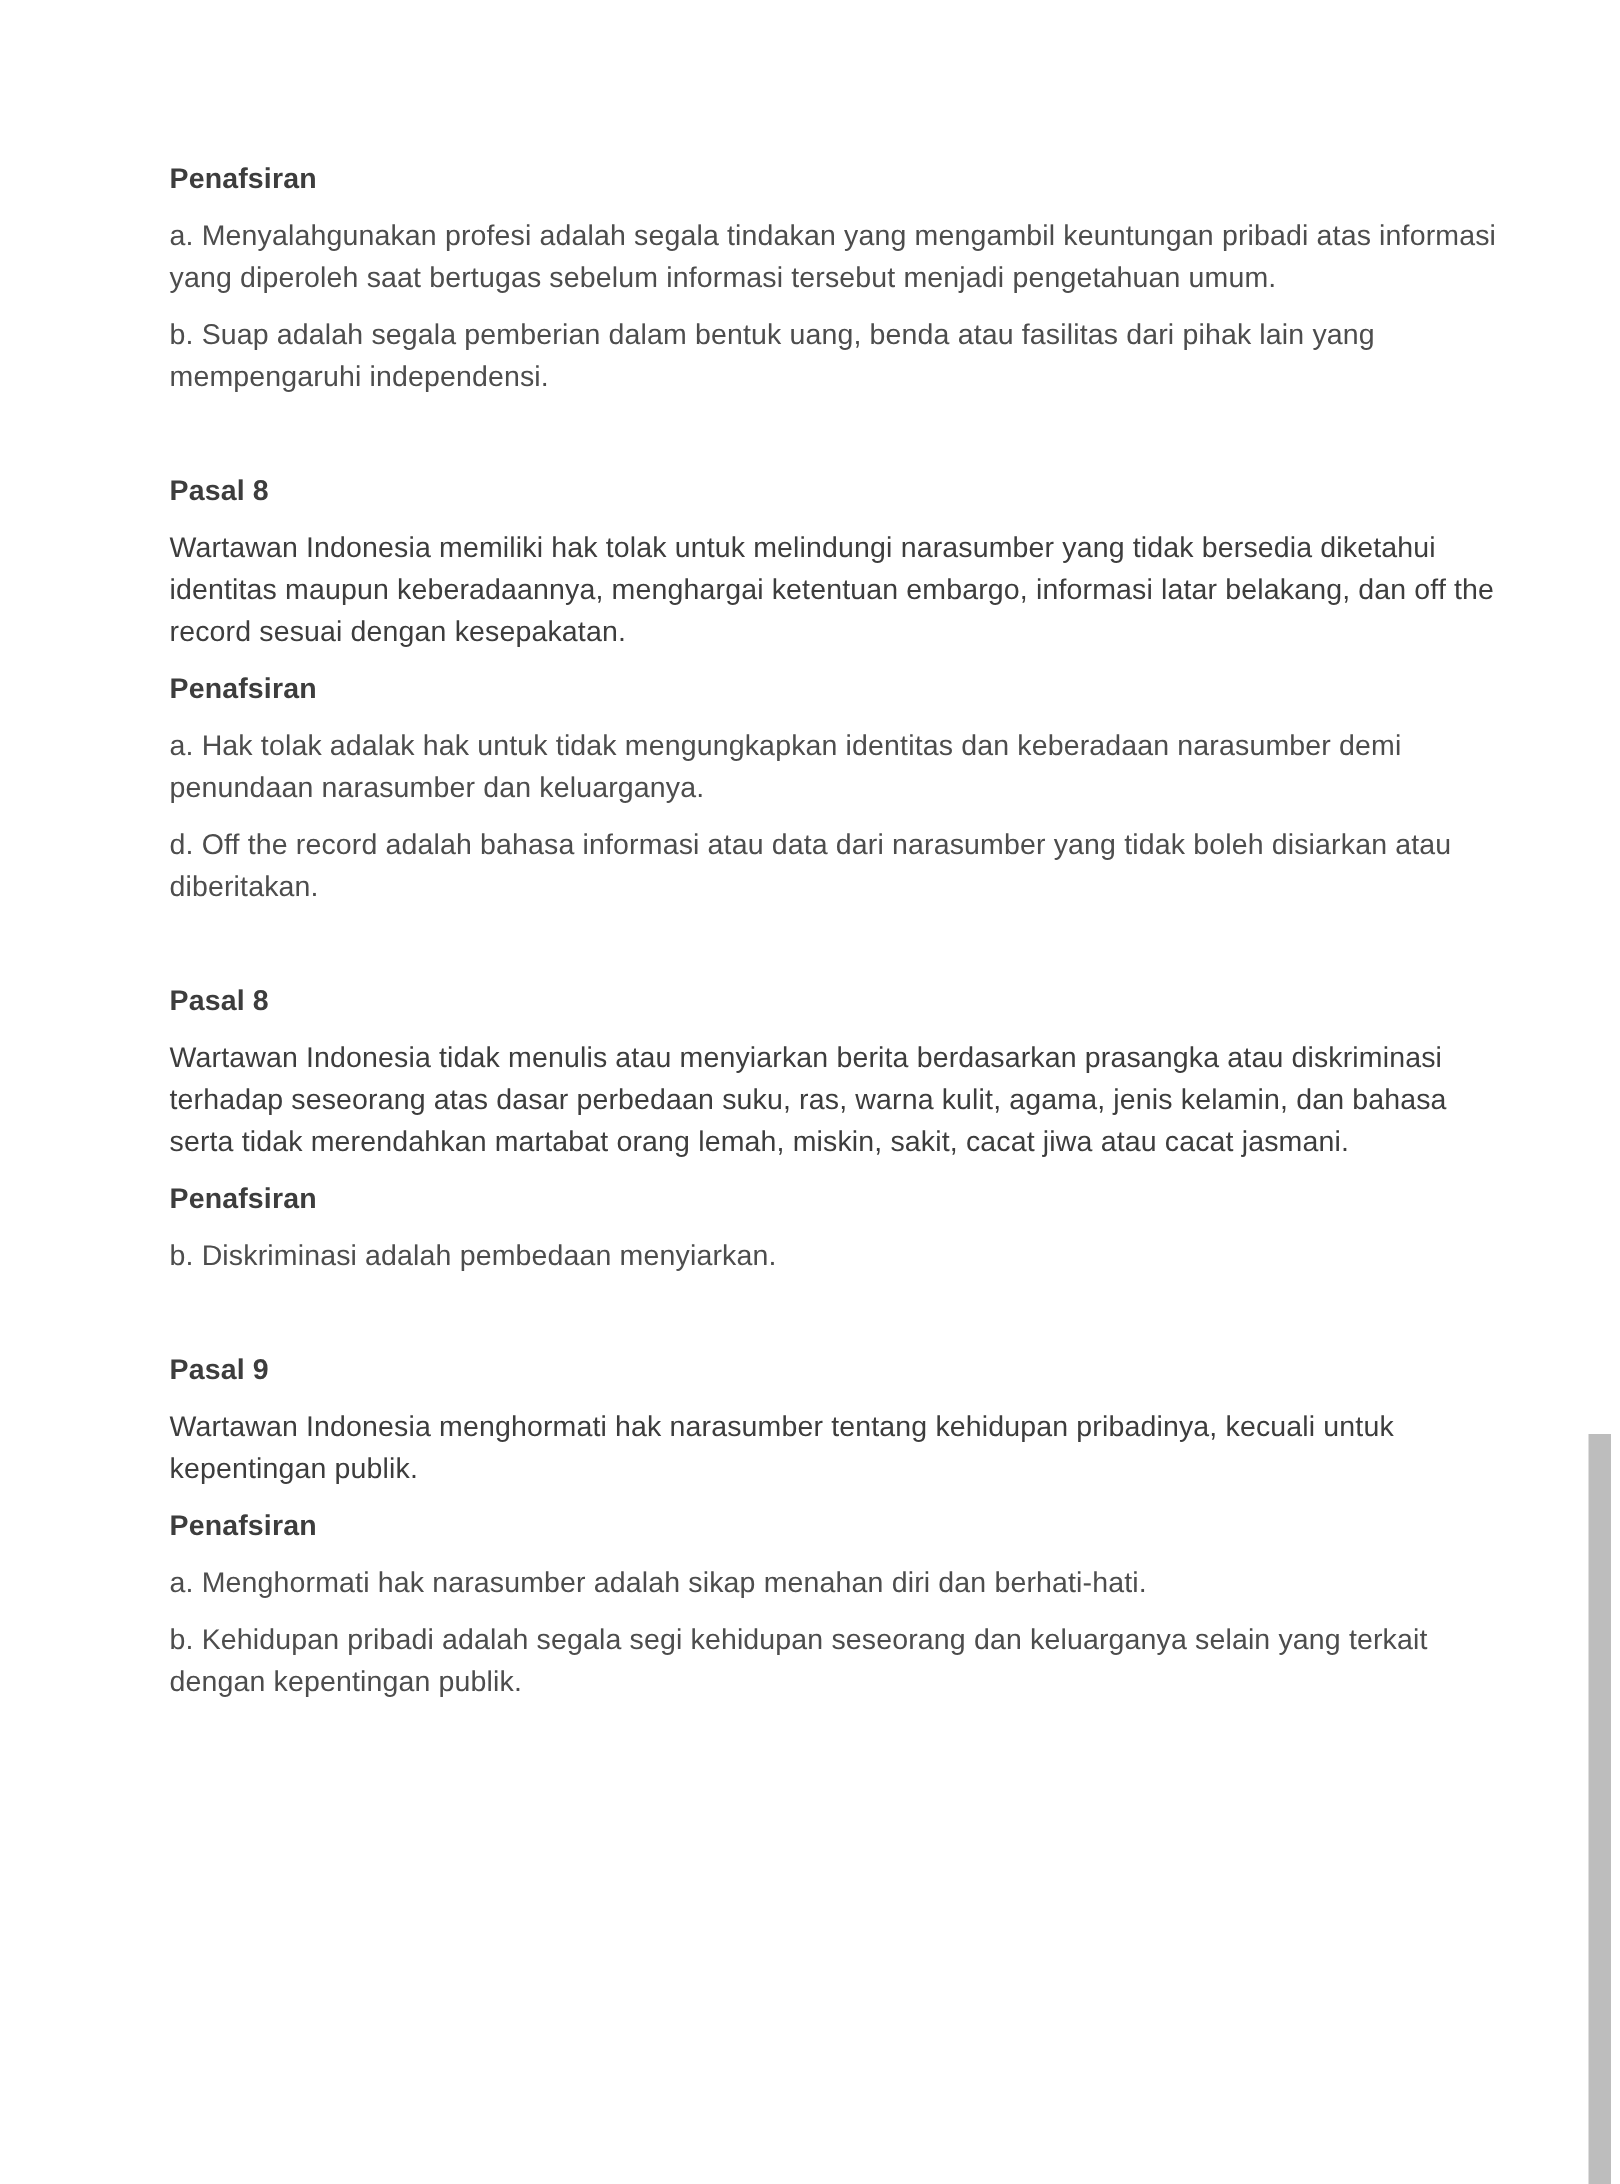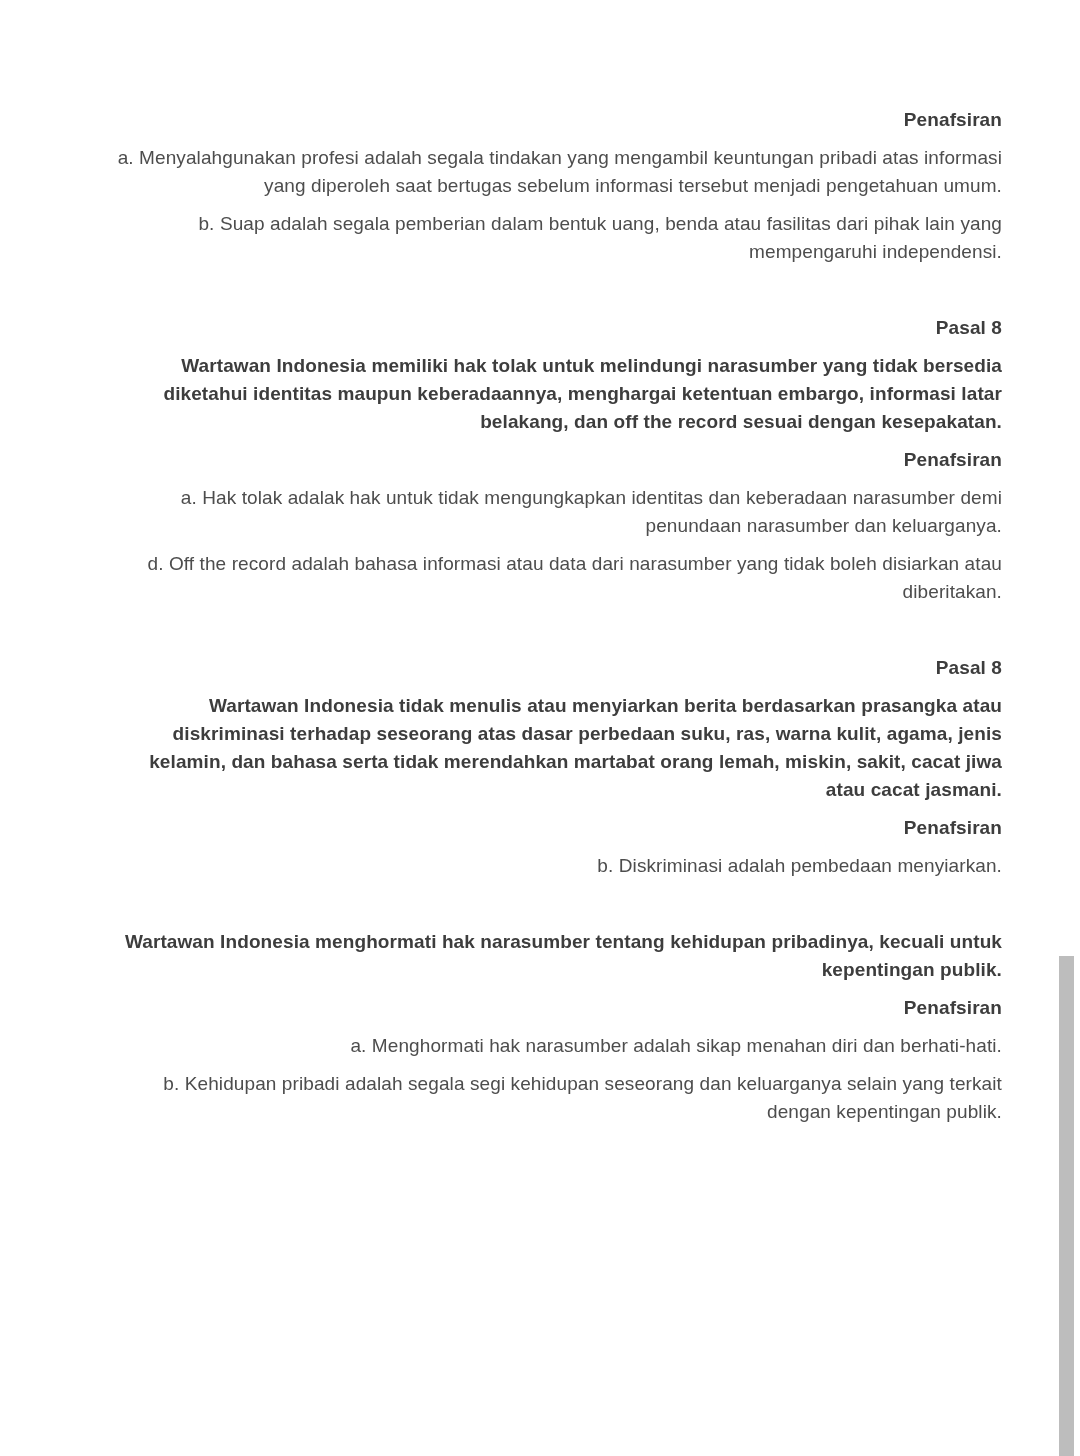--- a/index.html
+++ b/index.html
@@ -19,35 +19,34 @@
     overflow: hidden;
   }
   .page {
     position: relative;
     width: 1080px;
     height: 1456px;
     background: var(--bg);
   }
   .doc-body {
     padding: 106px 78px 0 113px;
-    text-align: right;
   }
   .block {
     margin: 0 0 10px 0;
     font-size: 19px;
     line-height: 28px;
     color: var(--text);
     letter-spacing: 0.1px;
   }
   .block.heading {
     font-weight: bold;
     color: var(--heading);
   }
   .block.bold-para {
-    font-weight: bold;
+    font-weight: normal;
     color: var(--heading);
   }
   .block.spacer {
     height: 28px;
     margin-bottom: 10px;
   }
   .scrollbar-thumb {
     position: absolute;
     top: 956px;
     right: 6px;
@@ -69,19 +68,20 @@
       <p class="block bold-para">Wartawan Indonesia memiliki hak tolak untuk melindungi narasumber yang tidak bersedia diketahui identitas maupun keberadaannya, menghargai ketentuan embargo, informasi latar belakang, dan off the record sesuai dengan kesepakatan.</p>
       <p class="block heading">Penafsiran</p>
       <p class="block para">a. Hak tolak adalak hak untuk tidak mengungkapkan identitas dan keberadaan narasumber demi penundaan narasumber dan keluarganya.</p>
       <p class="block para">d. Off the record adalah bahasa informasi atau data dari narasumber yang tidak boleh disiarkan atau diberitakan.</p>
       <div class="block spacer"></div>
       <p class="block heading">Pasal 8</p>
       <p class="block bold-para">Wartawan Indonesia tidak menulis atau menyiarkan berita berdasarkan prasangka atau diskriminasi terhadap seseorang atas dasar perbedaan suku, ras, warna kulit, agama, jenis kelamin, dan bahasa serta tidak merendahkan martabat orang lemah, miskin, sakit, cacat jiwa atau cacat jasmani.</p>
       <p class="block heading">Penafsiran</p>
       <p class="block para">b. Diskriminasi adalah pembedaan menyiarkan.</p>
       <div class="block spacer"></div>
+      <p class="block heading">Pasal 9</p>
       <p class="block bold-para">Wartawan Indonesia menghormati hak narasumber tentang kehidupan pribadinya, kecuali untuk kepentingan publik.</p>
       <p class="block heading">Penafsiran</p>
       <p class="block para">a. Menghormati hak narasumber adalah sikap menahan diri dan berhati-hati.</p>
       <p class="block para">b. Kehidupan pribadi adalah segala segi kehidupan seseorang dan keluarganya selain yang terkait dengan kepentingan publik.</p>
     </div>
   <div class="scrollbar-thumb"></div>
 </div>
 
 </body></html>

